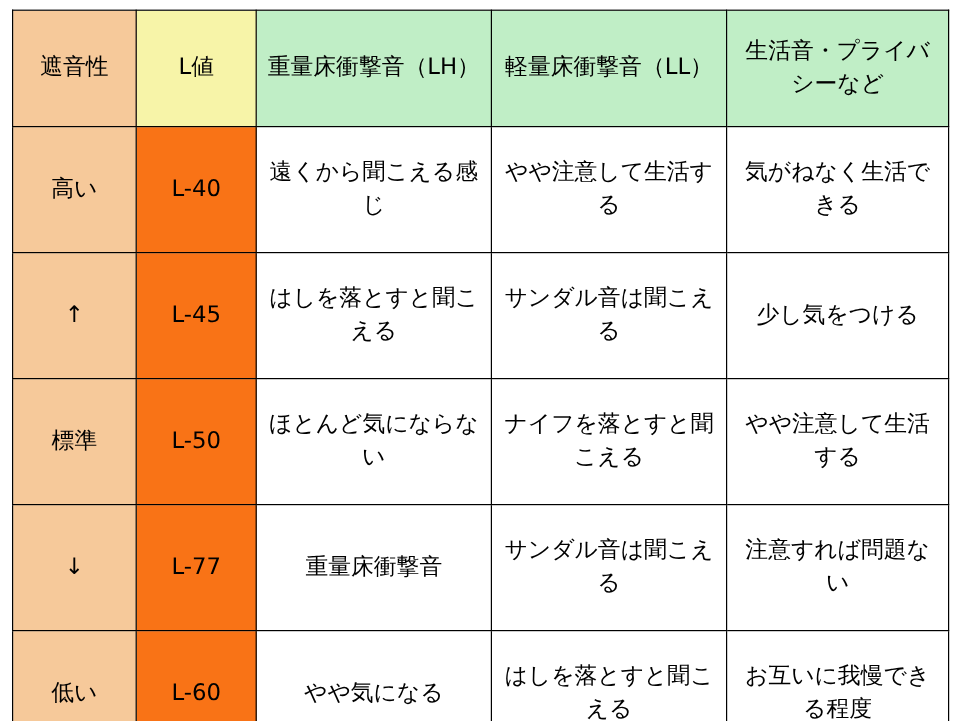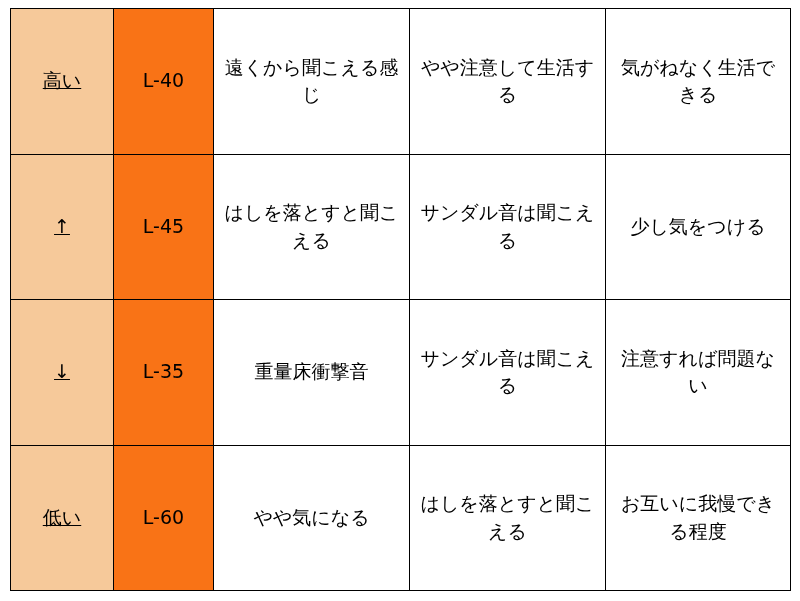--- a/index.html
+++ b/index.html
@@ -45,62 +45,76 @@
   col.c3 { width: 196px; }
   col.c4 { width: 185px; }
 
   
   tr.header-row td { height: 88px; font-size: 19px; }
   td.h-orange { background: #f6c99a; }
   td.h-yellow { background: #f7f4a8; }
   td.h-green  { background: #c0eec6; }
 
   
-  td.lvl-orange { background: #f6c99a; font-size: 20px; text-decoration: underline; }
+  td.lvl-orange { background: #f6c99a; font-size: 20px; }
   td.lvl-yellow { background: #f97316; font-size: 19px; }
   td.desc { background: #ffffff; font-size: 19px; }
 
   tr.body-row td { height: 96px; }
 
   .arrow { font-size: 22px; line-height: 1; }
 </style>
 </head>
 <body>
 
 <div class="page">
   <table class="sound-table">
     <colgroup>
       <col class="c0">
       <col class="c1">
       <col class="c2">
       <col class="c3">
       <col class="c4">
     </colgroup>
     <tbody>
+      <tr class="header-row">
+        <td class="h-orange">遮音性</td>
+        <td class="h-yellow">L値</td>
+        <td class="h-green">重量床衝撃音（LH）</td>
+        <td class="h-green">軽量床衝撃音（LL）</td>
+        <td class="h-green">生活音・プライバシーなど</td>
+      </tr>
 
       <tr class="body-row">
         <td class="lvl-orange">高い</td>
         <td class="lvl-yellow">L-40</td>
         <td class="desc">遠くから聞こえる感じ</td>
         <td class="desc">やや注意して生活する</td>
         <td class="desc">気がねなく生活できる</td>
       </tr>
 
       <tr class="body-row">
         <td class="lvl-orange arrow">↑</td>
         <td class="lvl-yellow">L-45</td>
         <td class="desc">はしを落とすと聞こえる</td>
         <td class="desc">サンダル音は聞こえる</td>
         <td class="desc">少し気をつける</td>
       </tr>
 
+      <tr class="body-row">
+        <td class="lvl-orange">標準</td>
+        <td class="lvl-yellow">L-50</td>
+        <td class="desc">ほとんど気にならない</td>
+        <td class="desc">ナイフを落とすと聞こえる</td>
+        <td class="desc">やや注意して生活する</td>
+      </tr>
 
       <tr class="body-row">
         <td class="lvl-orange arrow">↓</td>
-        <td class="lvl-yellow">L-35</td>
+        <td class="lvl-yellow">L-77</td>
         <td class="desc">重量床衝撃音</td>
         <td class="desc">サンダル音は聞こえる</td>
         <td class="desc">注意すれば問題ない</td>
       </tr>
 
       <tr class="body-row">
         <td class="lvl-orange">低い</td>
         <td class="lvl-yellow">L-60</td>
         <td class="desc">やや気になる</td>
         <td class="desc">はしを落とすと聞こえる</td>

